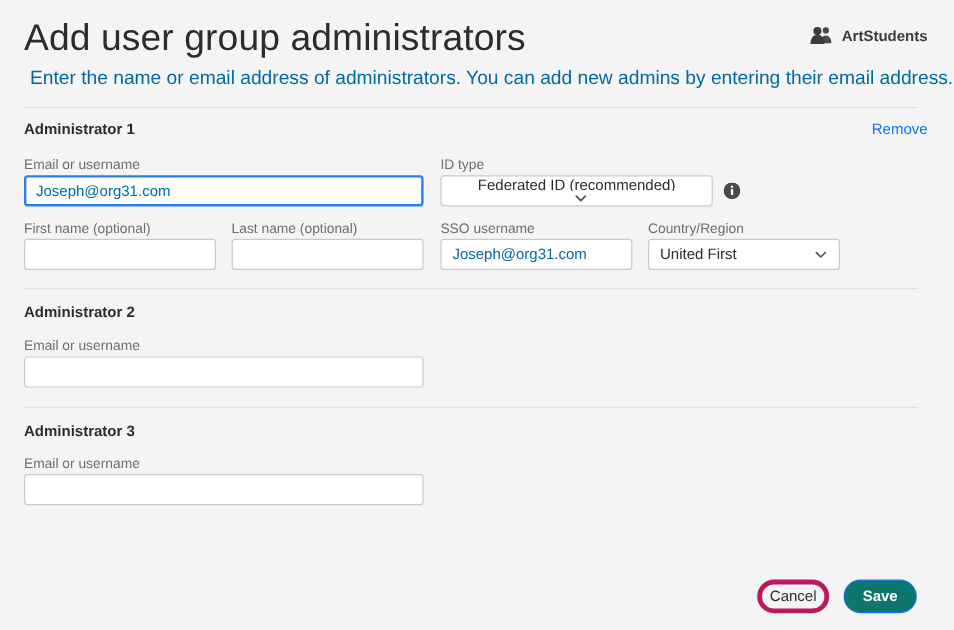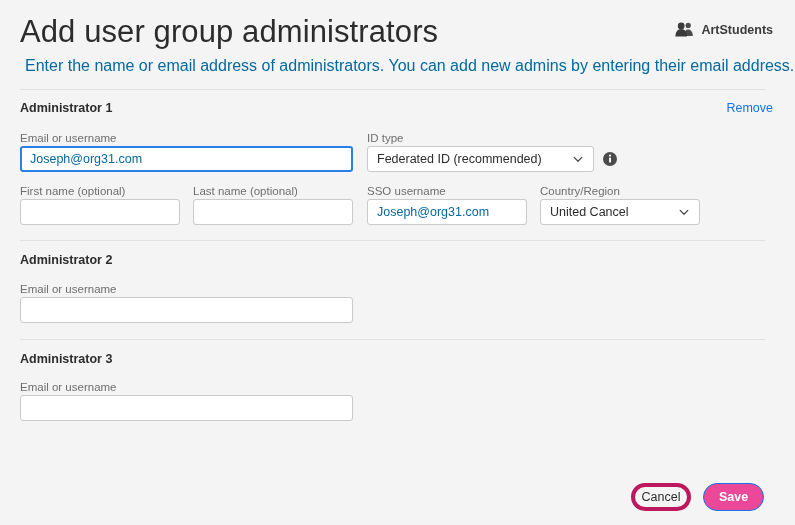--- a/index.html
+++ b/index.html
@@ -175,21 +175,21 @@
   }
   .btn-cancel {
     background: #f4f4f4;
     border: 4px solid #be185d;
     color: #2c2c2c;
     left: 631px;
     top: 483px;
     width: 60px;
   }
   .btn-save {
-    background: #ec4899;
+    background: #0f766e;
     border: 1px solid #1473e6;
     color: #ffffff;
     font-weight: bold;
     left: 703px;
     top: 483px;
     width: 61px;
   }
 </style>
 </head>
 <body>
@@ -216,21 +216,21 @@
   <div class="divider d0"></div>
 
   <div>
     <div class="section-title" style="top:101px;">Administrator 1</div>
     <a class="remove-link" style="top:101px;">Remove</a>
 
     <div class="field-label" style="left:20px; top:132px;">Email or username</div>
     <input class="text-input focused" style="left: 20px; top: 146px; width: 333px;" value="Joseph@org31.com">
 
     <div class="field-label" style="left:367px; top:132px;">ID type</div>
-    <div class="select-box" style="left:367px; top:146px; width:227px;">
+    <div class="select-box" style="left:367px; top:146px; width:227px;flex-direction:column;">
       <span class="select-value">Federated ID (recommended)</span>
       <span class="chevron">
         <svg viewBox="0 0 12 12" width="12" height="12" xmlns="http://www.w3.org/2000/svg">
           <path d="M2.2 4.4 L6 8.2 L9.8 4.4" fill="none" stroke="#4b4b4b" stroke-width="1.3" stroke-linecap="round" stroke-linejoin="round"></path>
         </svg>
       </span>
     </div>
     <span class="info-icon" style="left:603px; top:152px;">
       <svg viewBox="0 0 14 14" width="14" height="14" xmlns="http://www.w3.org/2000/svg">
         <circle cx="7" cy="7" r="7" fill="#4b4b4b"></circle>
@@ -243,21 +243,21 @@
     <input class="text-input" style="left: 20px; top: 199px; width: 160px;" value="">
 
     <div class="field-label" style="left:193px; top:185px;">Last name (optional)</div>
     <input class="text-input" style="left: 193px; top: 199px; width: 160px;" value="">
 
     <div class="field-label" style="left:367px; top:185px;">SSO username</div>
     <input class="text-input" style="left: 367px; top: 199px; width: 160px;" value="Joseph@org31.com">
 
     <div class="field-label" style="left:540px; top:185px;">Country/Region</div>
     <div class="select-box" style="left:540px; top:199px; width:160px;">
-      <span class="select-value">United Cancel</span>
+      <span class="select-value">United First</span>
       <span class="chevron">
         <svg viewBox="0 0 12 12" width="12" height="12" xmlns="http://www.w3.org/2000/svg">
           <path d="M2.2 4.4 L6 8.2 L9.8 4.4" fill="none" stroke="#4b4b4b" stroke-width="1.3" stroke-linecap="round" stroke-linejoin="round"></path>
         </svg>
       </span>
     </div>
   </div>
 
   <div class="divider d1"></div>
 

